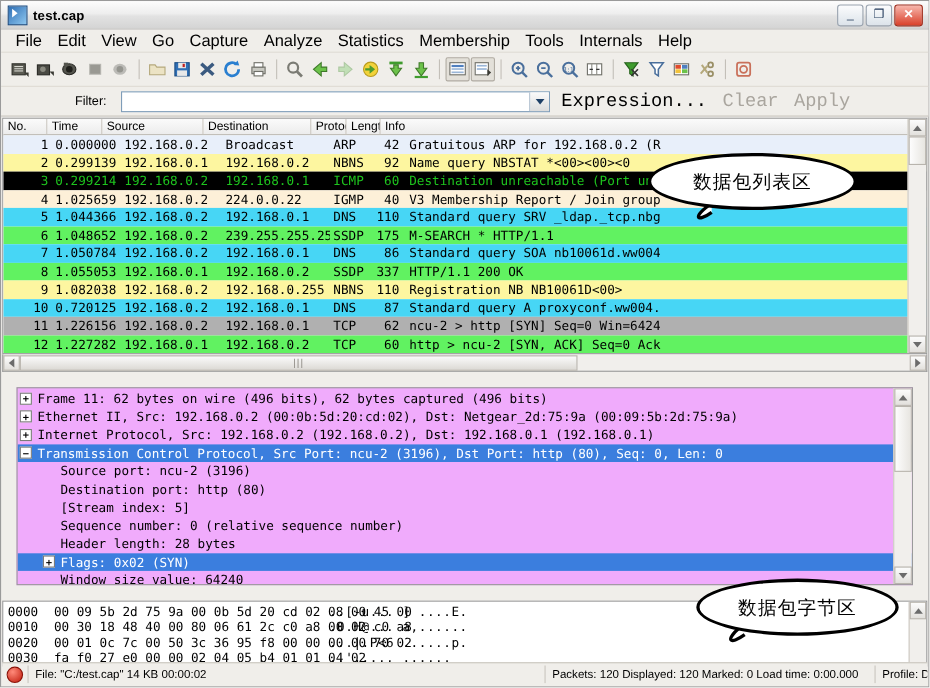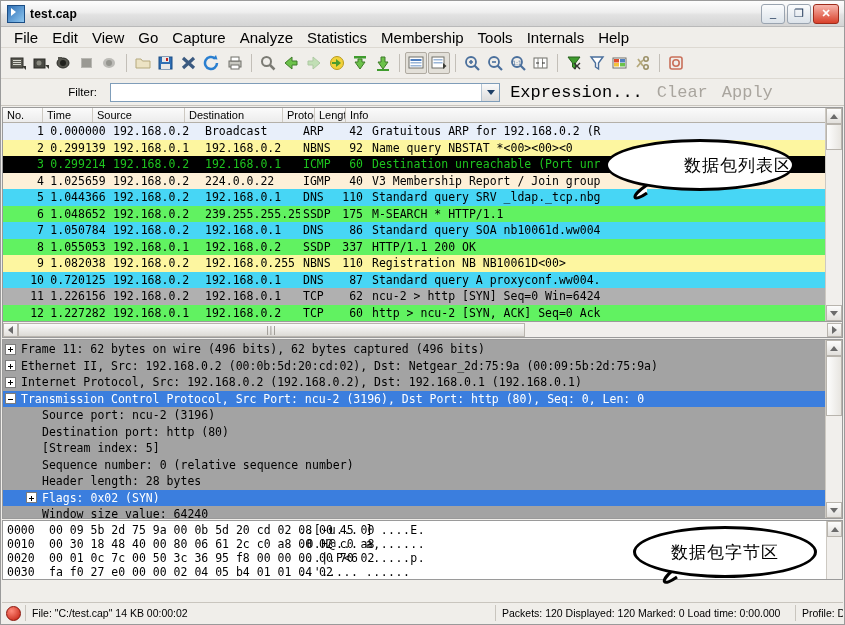--- a/index.html
+++ b/index.html
@@ -73,21 +73,21 @@
   .hsb .arr{width:15px;height:14px;display:flex;align-items:center;justify-content:center;background:linear-gradient(to bottom,#fcfcfc,#e2e0dc);
             border:1px solid #b8b4ad;box-sizing:border-box;}
   .hsb .arr i{border-top:4px solid transparent;border-bottom:4px solid transparent;display:block;}
   .hsb .arr.lt i{border-right:5px solid #6b6b6b;}
   .hsb .arr.rt i{border-left:5px solid #6b6b6b;}
   .hsb .htrack{flex:1;height:14px;position:relative;}
   .hsb .hthumb{position:absolute;left:0;top:0;width:507px;height:14px;background:linear-gradient(to bottom,#fbfbfb,#dcdad5);
      border:1px solid #b8b4ad;box-sizing:border-box;display:flex;align-items:center;justify-content:center;color:#8b8780;font-size:9px;letter-spacing:1px;}
 
   
-  .details{position:relative;height:180px;background:#a3a3a3;border:1px solid #9a9a9a;margin:1px;box-sizing:border-box;overflow:hidden;
+  .details{position:relative;height:180px;background:#f0abfc;border:1px solid #9a9a9a;margin:14px;box-sizing:border-box;overflow:hidden;
            font-family:"DejaVu Sans Mono","Liberation Mono",monospace;font-size:11.5px;}
   .dline{height:16.5px;line-height:16.5px;white-space:nowrap;display:flex;align-items:center;padding-left:2px;}
   .dline.sel{background:#3b7ede;color:#fff;}
   .exp{width:11px;height:11px;border:1px solid #7c7c7c;background:#fff;margin-right:5px;position:relative;flex:none;box-sizing:border-box;}
   .exp:before{content:"";position:absolute;left:2px;top:4.5px;width:5px;height:1px;background:#000;}
   .exp.plus:after{content:"";position:absolute;left:4px;top:2.5px;width:1px;height:5px;background:#000;}
   .noexp{width:11px;margin-right:5px;flex:none;}
   .ind{padding-left:23px;}
 
   
@@ -583,21 +583,21 @@
     <div class="sb-dot"></div>
     <div class="sb-cell sb-file">File: "C:/test.cap" 14 KB 00:00:02</div>
     <div class="sb-cell sb-pkts">Packets: 120 Displayed: 120 Marked: 0 Load time: 0:00.000</div>
     <div class="sb-cell sb-prof">Profile: Default</div>
   </div>
 
   <div class="callout" style="left:588px;top:138px;width:190px;height:64px;">
     <svg width="190" height="64" viewBox="0 0 190 64">
       <path d="M58 46 C40 58, 44 64, 58 54" fill="#fff" stroke="#000" stroke-width="3"></path>
     </svg>
-    <div class="bubble" style="left:16px;top:0;width:184px;height:46px;justify-content:flex-end;">
+    <div class="bubble" style="left:0;top:0;width:184px;height:46px;">
       <span>数据包列表区</span>
     </div>
   </div>
 
 
   <div class="callout" style="left:632px;top:525px;width:185px;height:62px;">
     <svg width="185" height="62" viewBox="0 0 185 62">
       <path d="M40 44 C26 56, 30 61, 44 51" fill="#fff" stroke="#000" stroke-width="3"></path>
     </svg>
     <div class="bubble" style="left:0;top:0;width:178px;height:46px;">

